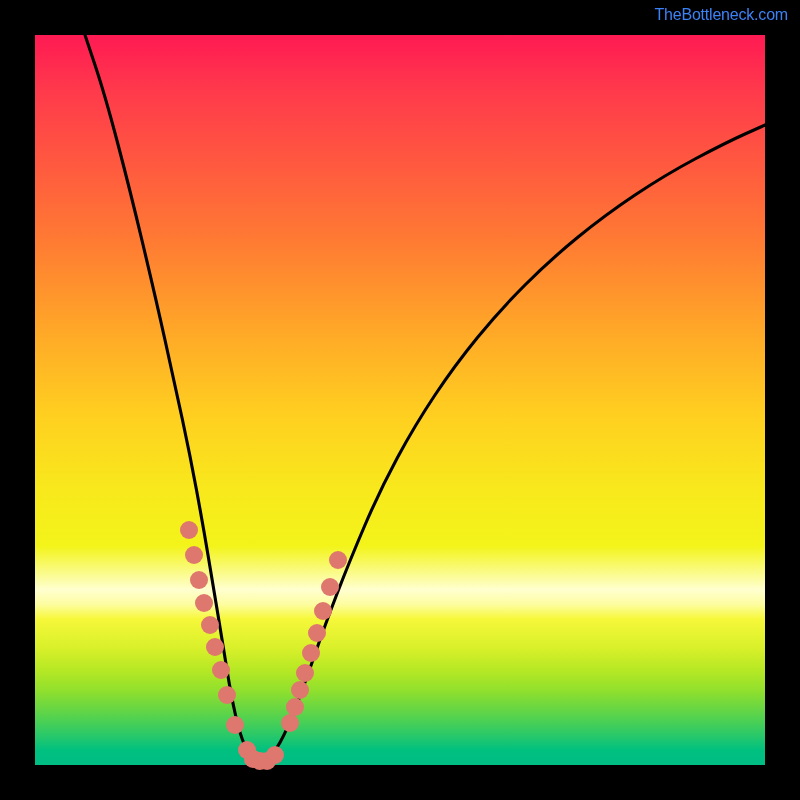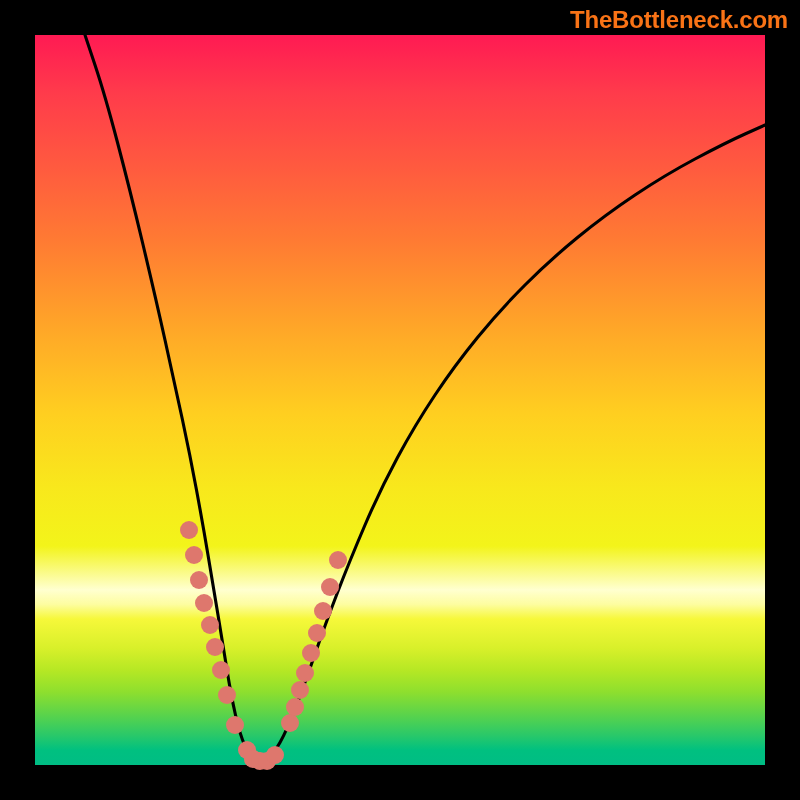--- a/index.html
+++ b/index.html
@@ -44,23 +44,23 @@
       #28c86a 96%,
       #00c080 98%,
       #00bd84 100%
     );
   }
   .watermark {
     position: absolute;
     top: 6px;
     right: 12px;
     font-family: Arial, Helvetica, sans-serif;
-    font-size: 24px;
-    color: #f97316;
-    font-weight: 700;
+    font-size: 16px;
+    color: #3b82f6;
+    font-weight: 400;
     letter-spacing: -0.2px;
   }
   svg.overlay {
     position: absolute;
     top: 35px;
     left: 35px;
     width: 730px;
     height: 730px;
     overflow: visible;
   }

